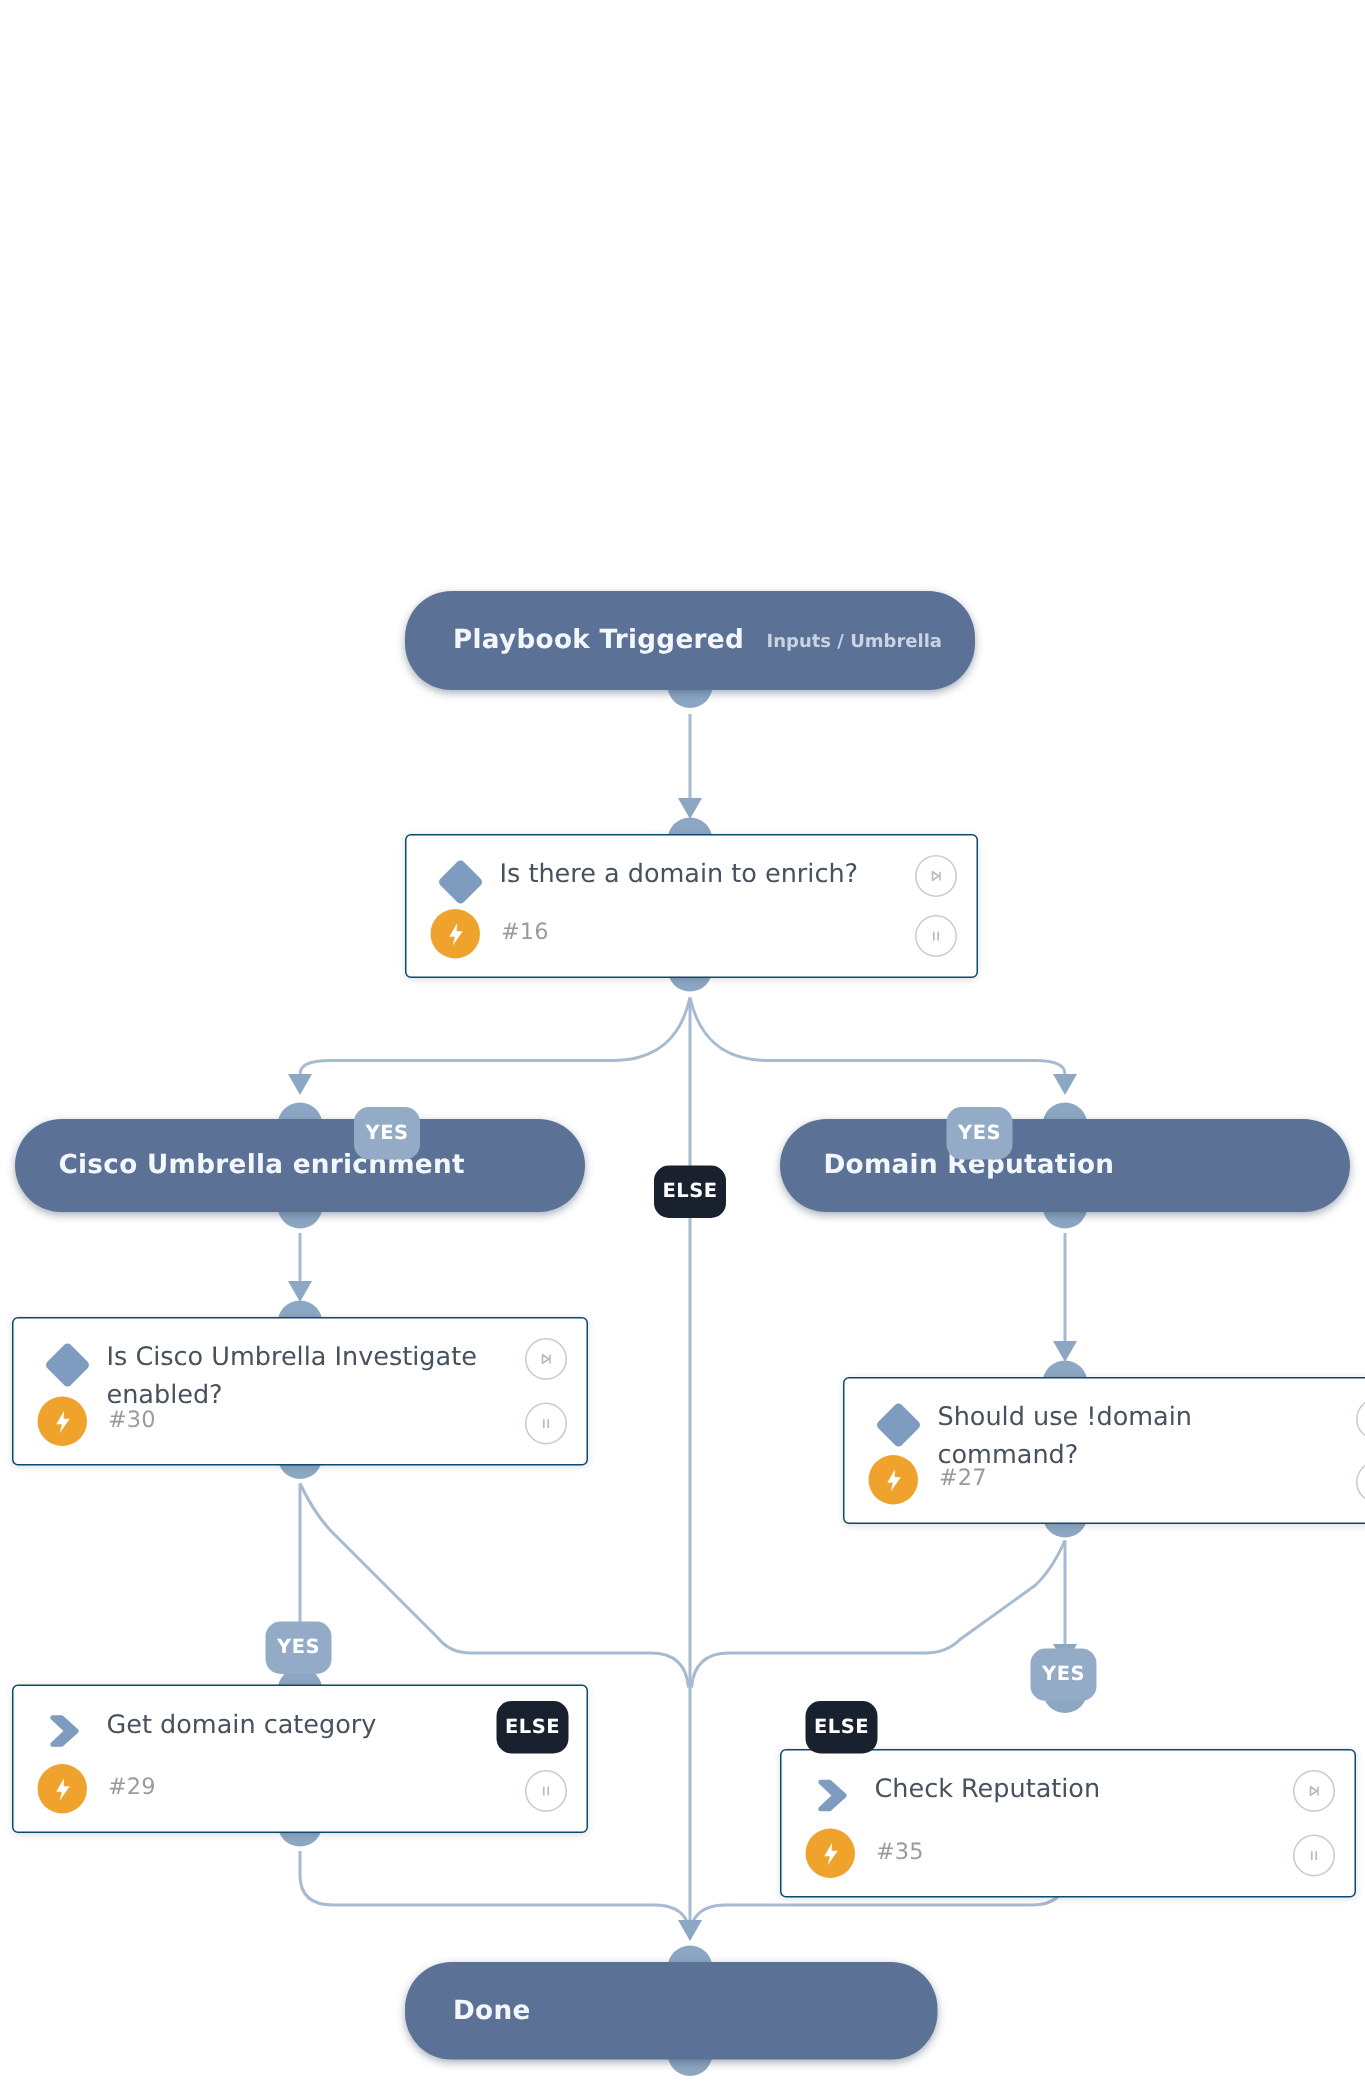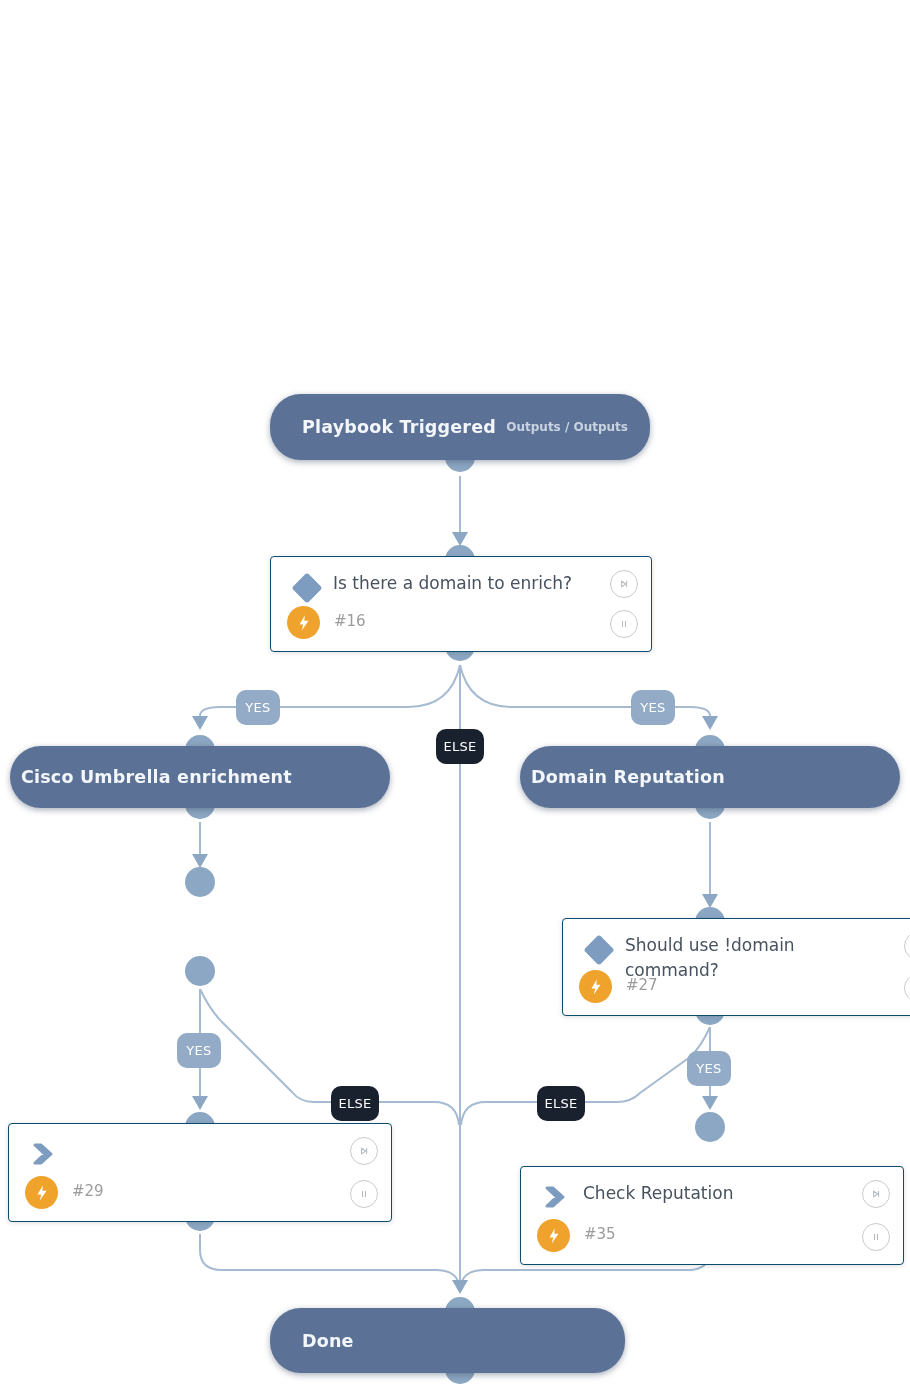--- a/index.html
+++ b/index.html
@@ -11,21 +11,21 @@
 
   
   .pill-node{
     position:absolute;background:#5b7296;border-radius:31px;
     display:flex;align-items:center;
     box-shadow:0 2px 6px rgba(60,75,100,.45);
   }
   .pill-title{
     color:#f3f6fa;font-size:17.5px;font-weight:600;letter-spacing:.2px;padding-left:32px;
   }
-  .pill-title.tight{padding-left:11px;}
+  .pill-title.tight{padding-left:29px;}
   .pill-link{
     margin-left:auto;padding-right:22px;color:#c9d3e2;font-size:12px;font-weight:700;cursor:pointer;
   }
 
   
   .task-card{
     position:absolute;background:#ffffff;border:1px solid #0c4a6e;border-radius:4px;
     box-shadow:0 1px 5px rgba(0,0,0,.13);
   }
   .diamond{
@@ -45,21 +45,21 @@
   .round-btn{
     position:absolute;right:13px;width:28px;height:28px;border-radius:50%;
     border:1.5px solid #c7cbcf;background:#fff;display:flex;align-items:center;justify-content:center;
     cursor:pointer;box-sizing:border-box;
   }
   .round-btn.top{top:13px;} .round-btn.bottom{bottom:13px;}
 
   
   .badge{
     position:absolute;border-radius:10px;display:flex;align-items:center;justify-content:center;
-    font-size:13px;font-weight:400;color:#ffffff;letter-spacing:.3px;
+    font-size:13px;font-weight:700;color:#ffffff;letter-spacing:.3px;margin-top:48px;
   }
   .badge.yes{width:44px;height:35px;background:#93abc6;}
   .badge.else{width:48px;height:35px;background:#19202e;}
 </style>
 </head>
 <body>
 
 <div class="canvas">
 
   <svg class="connectors" width="910" height="1399" viewBox="0 0 910 1399">
@@ -112,21 +112,21 @@
         <circle cx="200" cy="1216" r="15"></circle>
       <circle cx="710" cy="1127" r="15"></circle>
         <circle cx="710" cy="1216" r="15"></circle>
       <circle cx="460" cy="1312" r="15"></circle>
         <circle cx="460" cy="1369" r="15"></circle>
     </g>
   </svg>
 
   <div class="pill-node" style="left:270px;top:394px;width:380px;height:66px;">
     <span class="pill-title">Playbook Triggered</span>
-    <span class="pill-link">Outputs / Outputs</span>
+    <span class="pill-link">Inputs / Umbrella</span>
   </div>
 
   <div class="task-card" style="left:270px;top:556px;width:380px;height:94px;">
     <div class="diamond"></div>
     <div class="card-title">Is there a domain to enrich?</div>
     <div class="bolt-badge">
       <svg width="18" height="18" viewBox="0 0 24 24">
           <polygon points="13,2 6,14 11,14 9,22 18,9 12.5,9" fill="#ffffff"></polygon>
         </svg>
     </div>
@@ -146,20 +146,42 @@
   </div>
 
   <div class="pill-node" style="left:10px;top:746px;width:380px;height:62px;">
     <span class="pill-title tight">Cisco Umbrella enrichment</span>
   </div>
 
   <div class="pill-node" style="left:520px;top:746px;width:380px;height:62px;">
     <span class="pill-title tight">Domain Reputation</span>
   </div>
 
+  <div class="task-card" style="left:8px;top:878px;width:382px;height:97px;">
+    <div class="diamond"></div>
+    <div class="card-title">Is Cisco Umbrella Investigate enabled?</div>
+    <div class="bolt-badge">
+      <svg width="18" height="18" viewBox="0 0 24 24">
+          <polygon points="13,2 6,14 11,14 9,22 18,9 12.5,9" fill="#ffffff"></polygon>
+        </svg>
+    </div>
+    <div class="card-id">#30</div>
+    <div class="round-btn top">
+      <svg width="14" height="14" viewBox="0 0 24 24">
+          <path d="M8 7 L15 12 L8 17 Z" fill="none" stroke="#b5b9bd" stroke-width="1.8" stroke-linejoin="round"></path>
+          <line x1="16.5" y1="7" x2="16.5" y2="17" stroke="#b5b9bd" stroke-width="1.8"></line>
+        </svg>
+    </div>
+    <div class="round-btn bottom">
+      <svg width="14" height="14" viewBox="0 0 24 24">
+          <line x1="9.5" y1="7" x2="9.5" y2="17" stroke="#b5b9bd" stroke-width="1.8"></line>
+          <line x1="14.5" y1="7" x2="14.5" y2="17" stroke="#b5b9bd" stroke-width="1.8"></line>
+        </svg>
+    </div>
+  </div>
 
   <div class="task-card" style="left:520px;top:918px;width:382px;height:96px;margin-left:42px;">
     <div class="diamond"></div>
     <div class="card-title">Should use !domain command?</div>
     <div class="bolt-badge">
       <svg width="18" height="18" viewBox="0 0 24 24">
           <polygon points="13,2 6,14 11,14 9,22 18,9 12.5,9" fill="#ffffff"></polygon>
         </svg>
     </div>
     <div class="card-id">#27</div>
@@ -174,20 +196,21 @@
           <line x1="9.5" y1="7" x2="9.5" y2="17" stroke="#b5b9bd" stroke-width="1.8"></line>
           <line x1="14.5" y1="7" x2="14.5" y2="17" stroke="#b5b9bd" stroke-width="1.8"></line>
         </svg>
     </div>
   </div>
 
   <div class="task-card" style="left:8px;top:1123px;width:382px;height:97px;">
     <svg class="chevron" viewBox="0 0 26 26">
       <path d="M4 4 L10 4 L20 13 L10 22 L4 22 L13.5 13 Z" fill="#7d9cbf" stroke="#7d9cbf" stroke-width="3" stroke-linejoin="round"></path>
     </svg>
+    <div class="card-title">Get domain category</div>
     <div class="bolt-badge">
       <svg width="18" height="18" viewBox="0 0 24 24">
           <polygon points="13,2 6,14 11,14 9,22 18,9 12.5,9" fill="#ffffff"></polygon>
         </svg>
     </div>
     <div class="card-id">#29</div>
     <div class="round-btn top">
       <svg width="14" height="14" viewBox="0 0 24 24">
           <path d="M8 7 L15 12 L8 17 Z" fill="none" stroke="#b5b9bd" stroke-width="1.8" stroke-linejoin="round"></path>
           <line x1="16.5" y1="7" x2="16.5" y2="17" stroke="#b5b9bd" stroke-width="1.8"></line>

